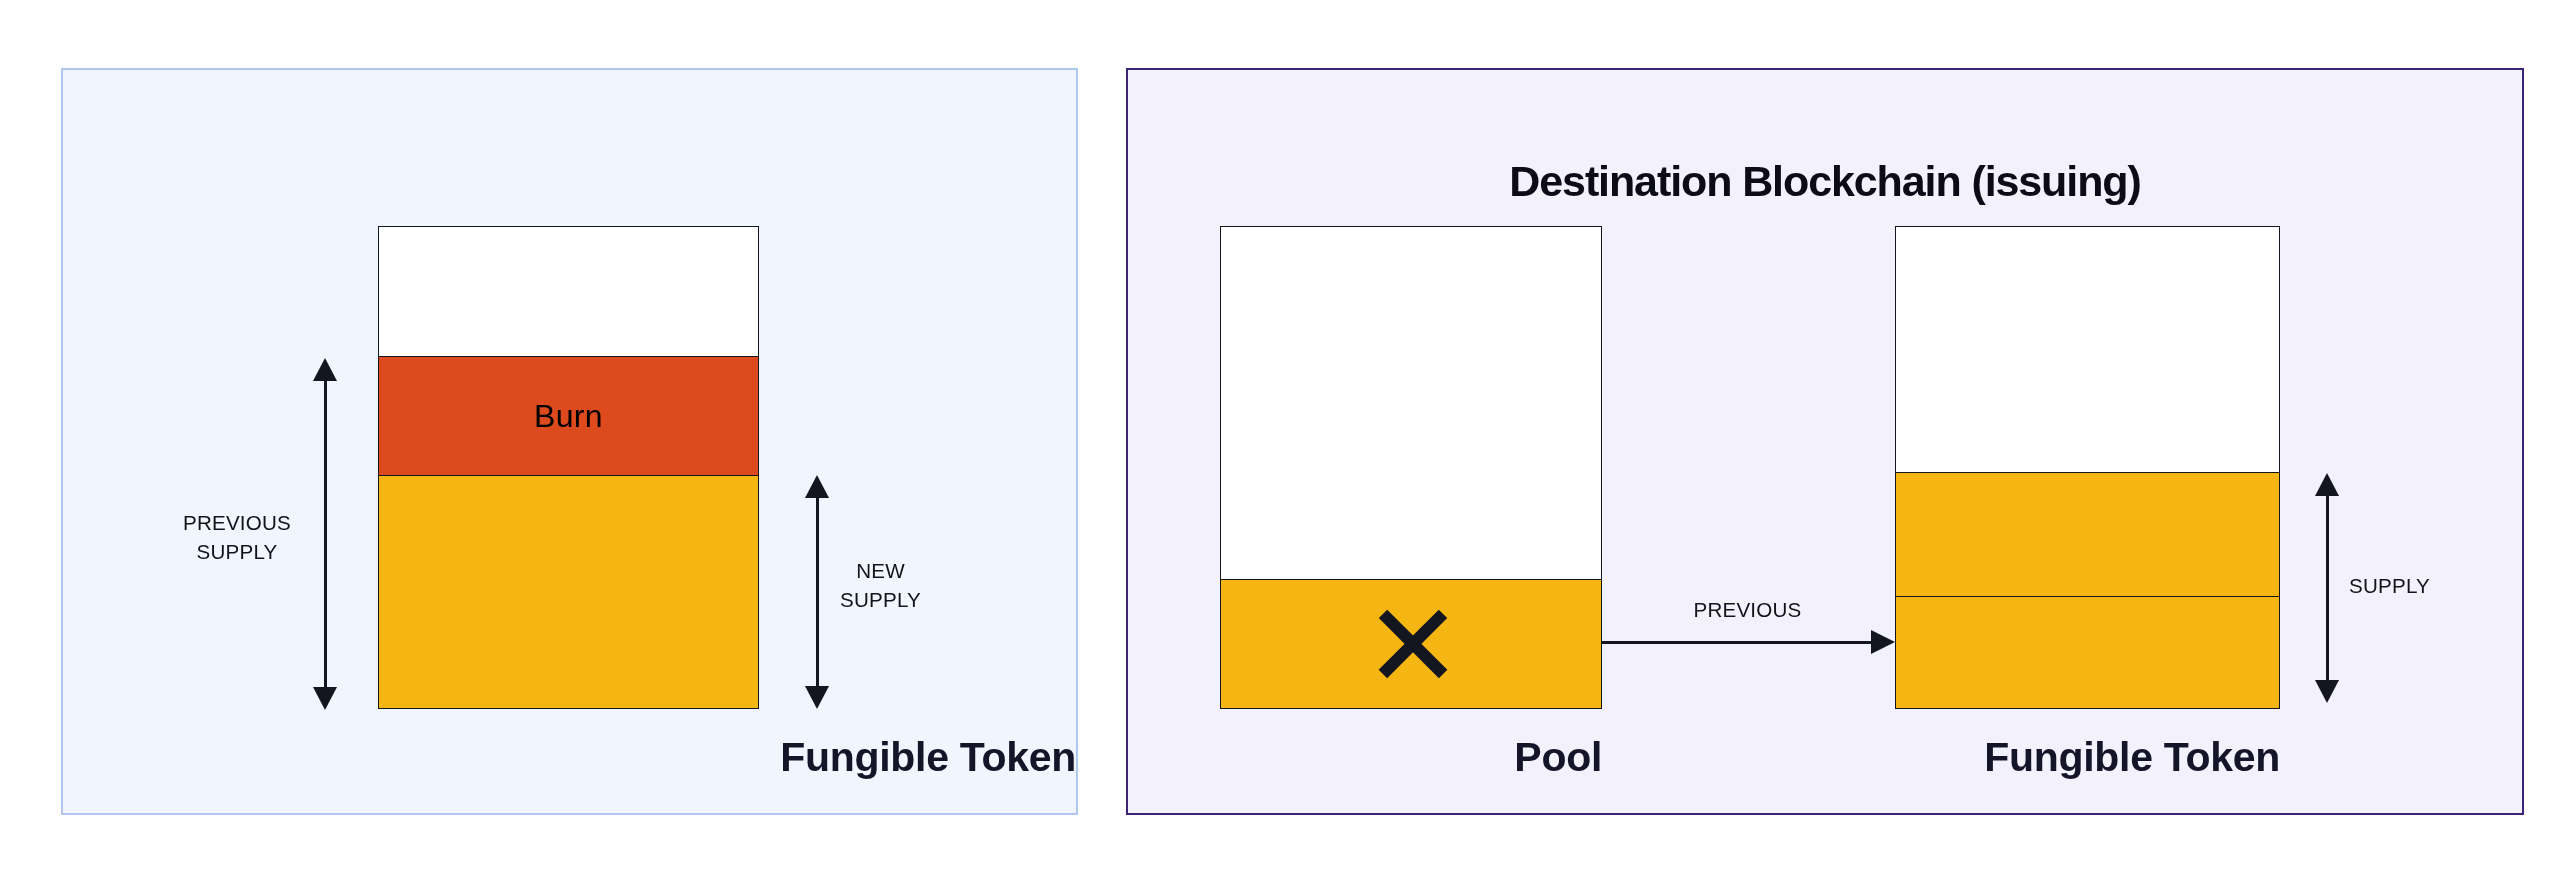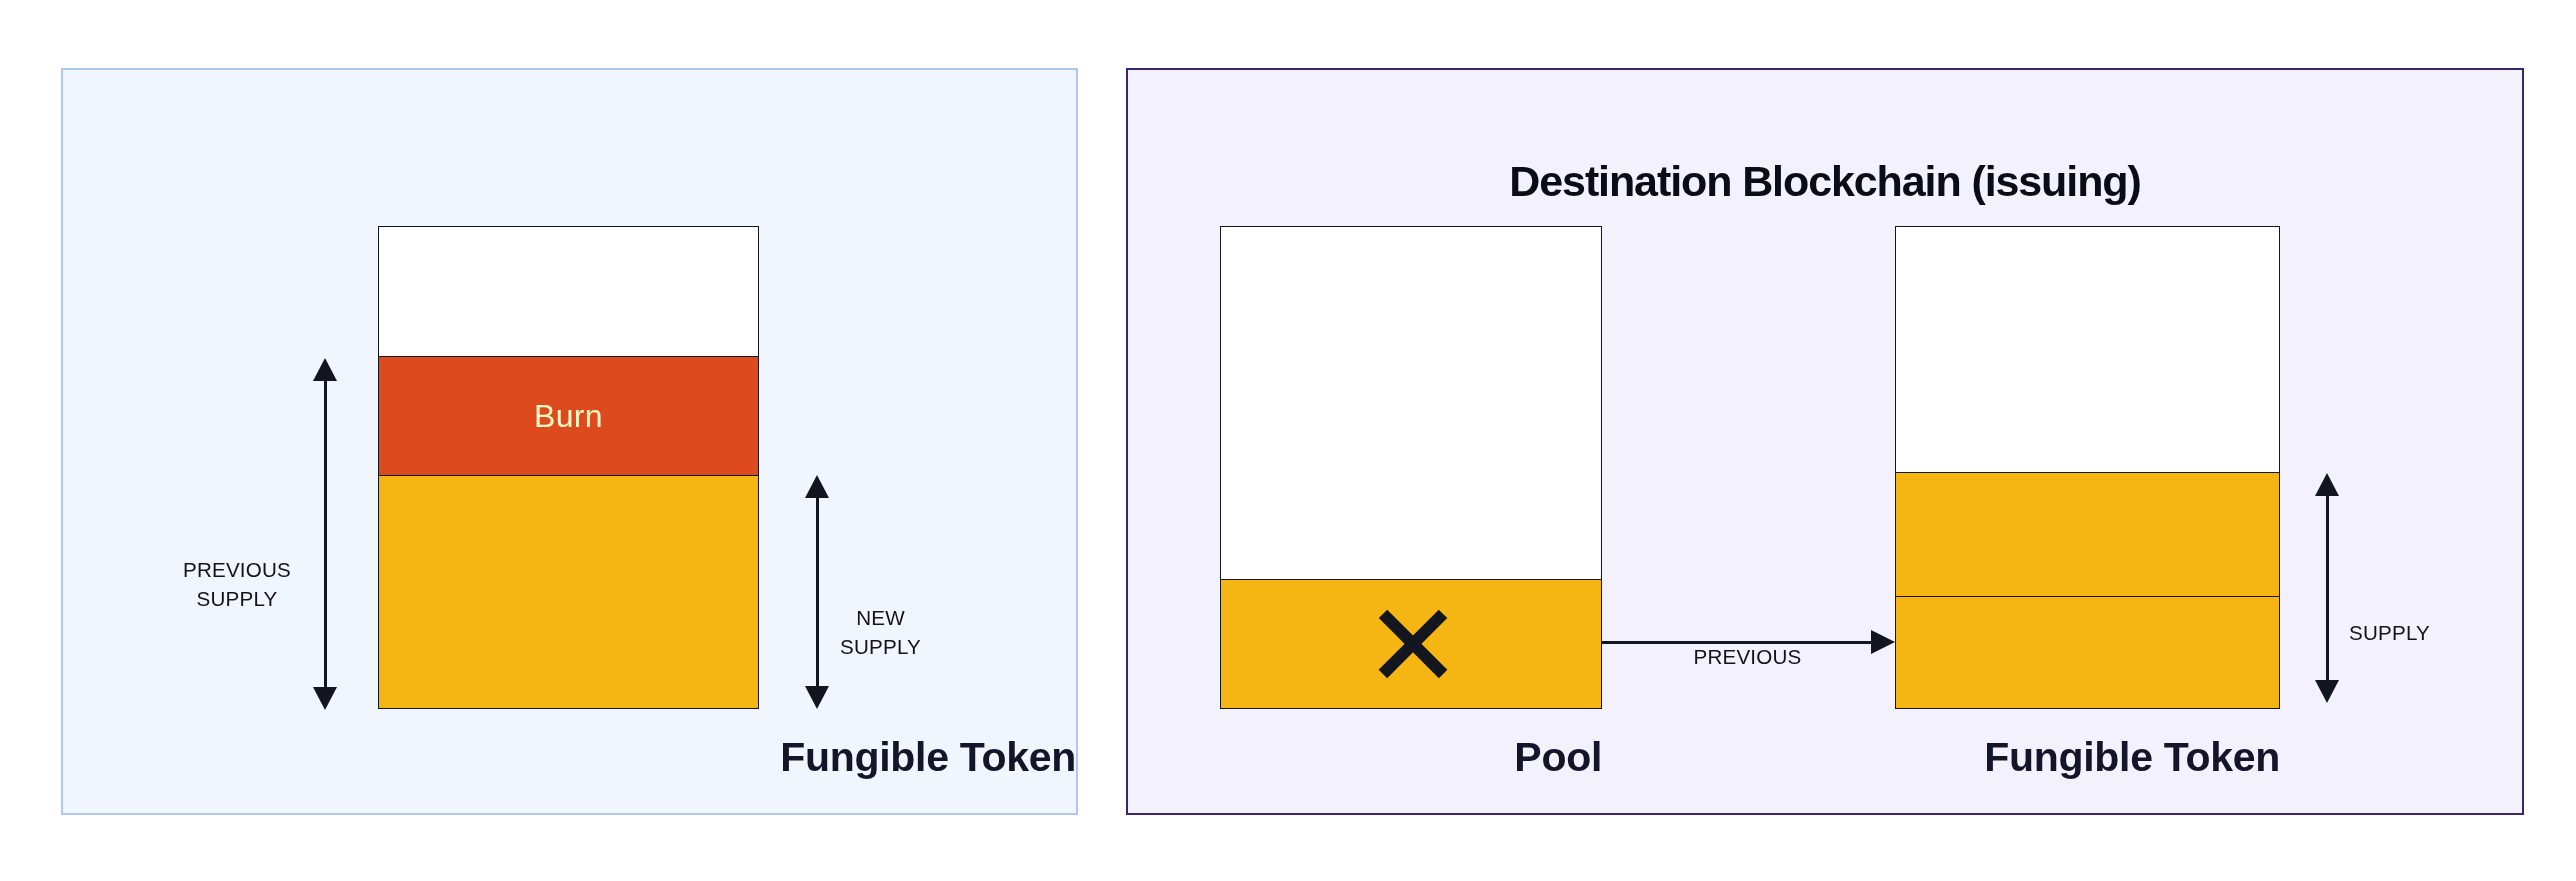--- a/index.html
+++ b/index.html
@@ -40,35 +40,34 @@
   .seg { width: 100%; box-sizing: border-box; }
   .seg-divided { border-bottom: 1.7px solid var(--line-black, #14161f); }
   .seg-white { background: #ffffff; }
   .seg-burn {
     background: var(--burn-red, #dd4a1d);
     display: flex; align-items: center; justify-content: center;
   }
   .seg-yellow { background: var(--token-yellow, #f5b513); }
   .seg-fill { flex: 1 1 auto; }
   .burn-text {
-    color: #fef9c3; font-size: 32px; font-weight: 500; letter-spacing: 0.3px;
+    color: #000000; font-size: 32px; font-weight: 500; letter-spacing: 0.3px;
   }
   
   .bar-caption {
     position: absolute; text-align: right;
     font-size: 41px; font-weight: 700; letter-spacing: -0.3px;
     color: var(--label-text, #15152a);
     white-space: nowrap;
   }
   .annot {
     position: absolute; text-align: center;
     font-size: 20.6px; font-weight: 400; line-height: 29px; letter-spacing: 0.2px;
     color: var(--annot-text, #131318);
     white-space: pre-line;
-    margin-top: 47px;
   }
   
   .v-arrow { position: absolute; width: 27px; }
   .v-arrow .stem {
     position: absolute; left: 11.7px; top: 20px; bottom: 20px; width: 3.3px;
     background: var(--line-black, #14161f);
   }
   .v-arrow::before, .v-arrow::after {
     content: ""; position: absolute; left: 1.1px; width: 0; height: 0;
     border-left: 12.2px solid transparent; border-right: 12.2px solid transparent;

